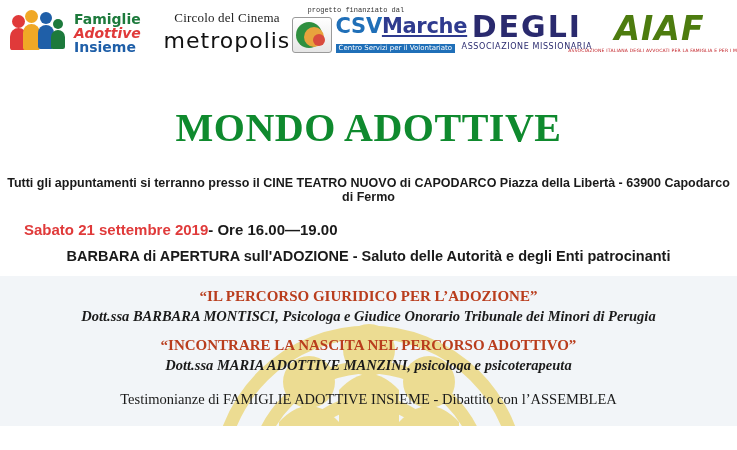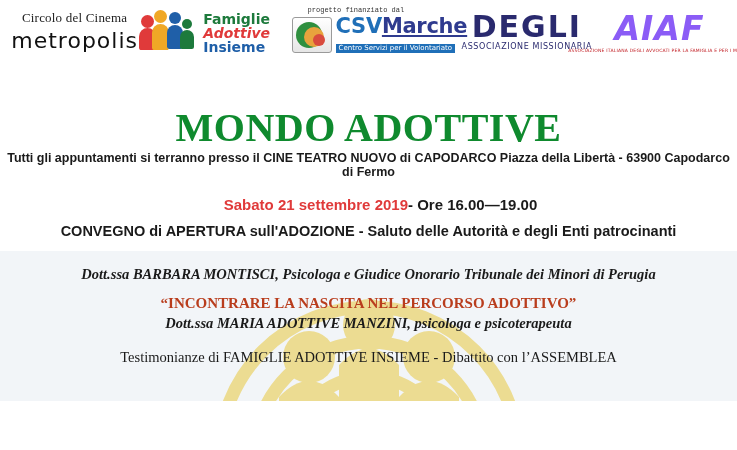--- a/index.html
+++ b/index.html
@@ -188,21 +188,21 @@
   
   .logo-aiaf {
     width: 135px;
     padding-top: 6px;
   }
   .aiaf-word {
     font-family: "DejaVu Sans", sans-serif;
     font-size: 33px;
     font-weight: bold;
     font-style: italic;
-    color: #8b5cf6;
+    color: #4d7c0f;
     letter-spacing: 1px;
     line-height: 1;
   }
   .aiaf-sub {
     font-family: "DejaVu Sans", sans-serif;
     font-size: 4.5px;
     color: #c22026;
     letter-spacing: .2px;
     margin-top: 3px;
     white-space: nowrap;
@@ -225,24 +225,25 @@
     margin-top: 8px;
     letter-spacing: .2px;
   }
 
   .venue {
     text-align: center;
     font-family: "Liberation Sans", sans-serif;
     font-size: 12.5px;
     font-weight: bold;
     color: #1a1a1a;
+    margin-top: 25px;
   }
 
   .dateline {
-    text-align: center;
+    text-align: left;
     margin-top: 17px;
     font-family: "Liberation Sans", sans-serif;
     font-size: 15px;
     font-weight: bold;
     padding-left: 24px;
   }
   .dateline .date { color: #e03a3a; }
   .dateline .time { color: #1a1a1a; }
 
   .convegno {
@@ -298,44 +299,44 @@
     color: #1a1a1a;
     margin-top: 17px;
   }
 </style>
 </head>
 <body>
 
 <div class="poster">
 
   <div class="logo-strip">
-
-    <div class="logo logo-cinema">
-      <div class="l1">Circolo del Cinema</div>
-      <div class="l2">metropolis</div>
-    </div>
 
     <div class="logo logo-fai">
       <div class="fai-mark">
         <div class="head" style="width:13px;height:13px;background:#e03a3a;left:2px;top:7px;"></div>
         <div class="body" style="width:17px;height:22px;background:#e03a3a;left:0px;top:20px;"></div>
         <div class="head" style="width:13px;height:13px;background:#f0a826;left:15px;top:2px;"></div>
         <div class="body" style="width:17px;height:26px;background:#f0a826;left:13px;top:16px;"></div>
         <div class="head" style="width:12px;height:12px;background:#1f5fa8;left:30px;top:4px;"></div>
         <div class="body" style="width:16px;height:24px;background:#1f5fa8;left:28px;top:17px;"></div>
         <div class="head" style="width:10px;height:10px;background:#1d7a3c;left:43px;top:11px;"></div>
         <div class="body" style="width:14px;height:19px;background:#1d7a3c;left:41px;top:22px;"></div>
       </div>
       <div class="fai-text">
         <div class="t1">Famiglie</div>
         <div class="t2">Adottive</div>
         <div class="t3">Insieme</div>
       </div>
     </div>
 
+    <div class="logo logo-cinema">
+      <div class="l1">Circolo del Cinema</div>
+      <div class="l2">metropolis</div>
+    </div>
+
     <div class="logo logo-csv">
       <div class="csv-top">progetto finanziato dal</div>
       <div class="csv-row">
         <div class="csv-badge">
           <div class="arc1"></div>
           <div class="arc2"></div>
           <div class="arc3"></div>
         </div>
         <div class="csv-name">
           <div class="n1"><span>CSV</span><span class="marche">Marche</span></div>
@@ -359,41 +360,42 @@
   <div class="headline">
     <div class="title-1">MONDO ADOTTIVE</div>
   </div>
 
   <div class="venue">Tutti gli appuntamenti si terranno presso il CINE TEATRO NUOVO di CAPODARCO Piazza della Libertà - 63900 Capodarco di Fermo</div>
 
   <div class="dateline">
     <span class="date">Sabato 21 settembre 2019</span><span class="time">- Ore 16.00—19.00</span>
   </div>
 
-  <div class="convegno">CONVEGNO di APERTURA sull'ADOZIONE - Saluto delle Autorità e degli Enti patrocinanti</div>
+  <div class="convegno">BARBARA di APERTURA sull'ADOZIONE - Saluto delle Autorità e degli Enti patrocinanti</div>
 
   <div class="lower">
 
     <svg class="wm" viewBox="0 0 420 260" aria-hidden="true">
       <g fill="none" stroke="#e8c840" stroke-width="13">
         <path d="M60 250 A150 150 0 0 1 360 250"></path>
         <path d="M95 250 A115 115 0 0 1 325 250"></path>
         <path d="M130 250 A80 80 0 0 1 290 250"></path>
       </g>
       <g fill="#e8c840">
         <circle cx="150" cy="150" r="26"></circle>
         <circle cx="210" cy="118" r="26"></circle>
         <circle cx="270" cy="150" r="26"></circle>
         <path d="M120 190 q30 -32 60 0 l0 50 l-60 0 z"></path>
         <path d="M180 158 q30 -32 60 0 l0 82 l-60 0 z"></path>
         <path d="M240 190 q30 -32 60 0 l0 50 l-60 0 z"></path>
       </g>
     </svg>
 
     <div class="lower-content">
+      <div class="talk-title">“IL PERCORSO GIURIDICO PER L’ADOZIONE”</div>
       <div class="talk-speaker">Dott.ssa BARBARA MONTISCI, Psicologa e Giudice Onorario Tribunale dei Minori di Perugia</div>
 
       <div class="talk-title talk-gap">“INCONTRARE LA NASCITA NEL PERCORSO ADOTTIVO”</div>
       <div class="talk-speaker">Dott.ssa MARIA ADOTTIVE MANZINI, psicologa e psicoterapeuta</div>
 
       <div class="testimonianze">Testimonianze di FAMIGLIE ADOTTIVE INSIEME - Dibattito con l’ASSEMBLEA</div>
     </div>
   </div>
 
 </div>

